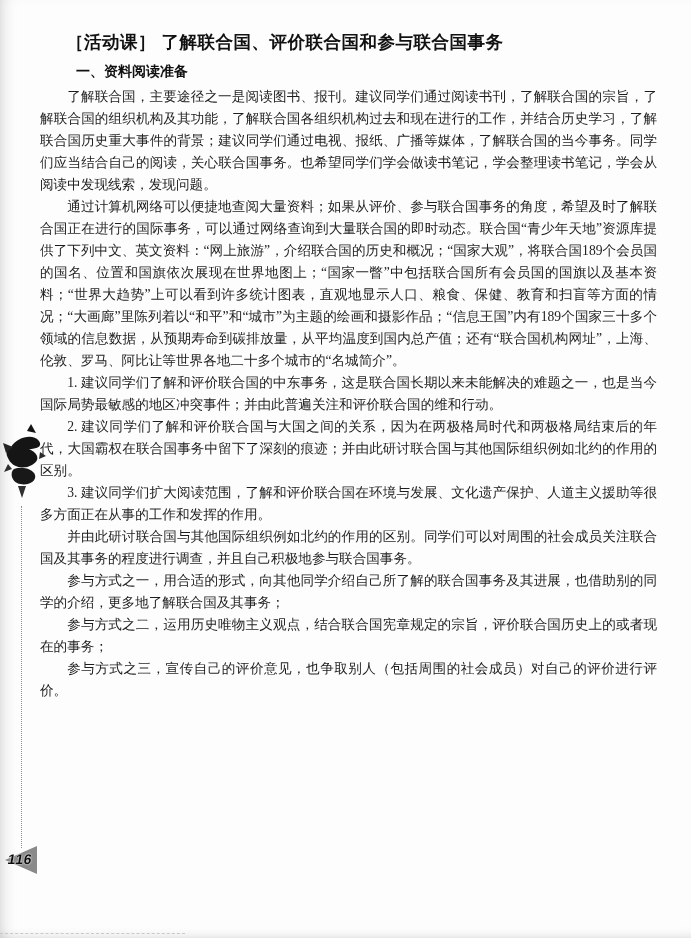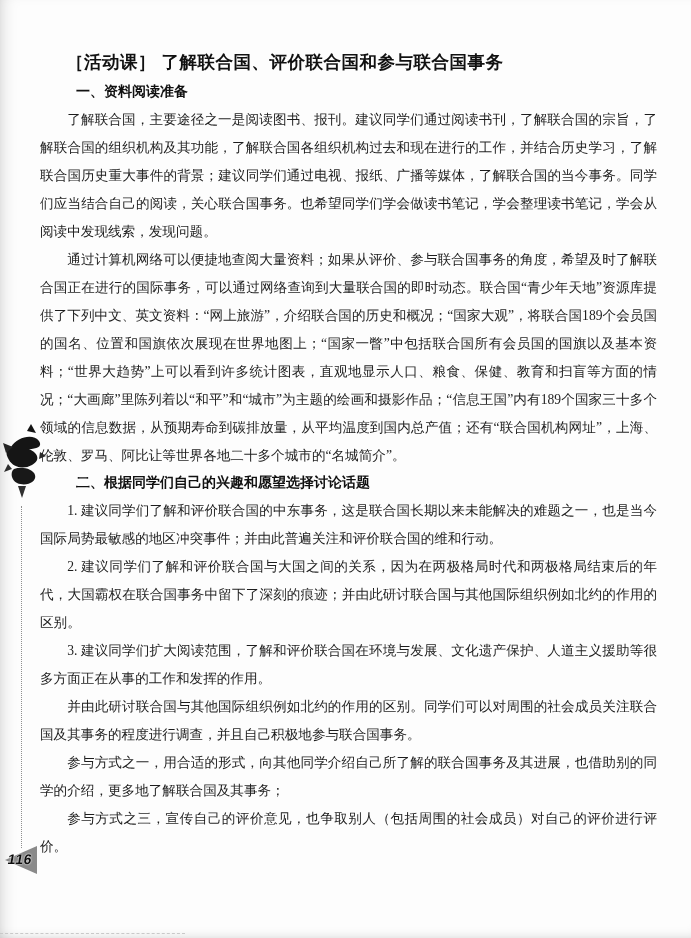--- a/index.html
+++ b/index.html
@@ -16,41 +16,40 @@
     background: #fdfdfd;
     overflow: hidden;
     box-shadow: inset 12px 0 18px -14px rgba(0,0,0,0.25), inset 0 -10px 14px -12px rgba(0,0,0,0.18);
     color: #1c1c1c;
   }
   .content {
     position: absolute;
     left: 40px;
     top: 30px;
     width: 617px;
-    margin-top: 20px;
   }
   .title {
     font-family: "Liberation Sans", "DejaVu Sans", sans-serif;
     font-weight: bold;
     font-size: 17.5px;
     letter-spacing: 0.5px;
     margin: 0 0 9px 26px;
     color: #111;
     white-space: nowrap;
   }
   .heading {
     font-family: Liberation Sans, sans-serif;
     font-weight: bold;
     font-size: 14px;
     margin: 4px 0 5px 36px;
     color: #111;
   }
   p.body {
     font-size: 13.6px;
-    line-height: 28px;
+    line-height: 22px;
     text-align: justify;
     text-indent: 2em;
     margin: 0;
     color: #1d1d1d;
   }
   
   .ink-deco {
     position: absolute;
     left: 2px;
     top: 420px;
@@ -98,27 +97,27 @@
 
 <div class="page">
 
   <div class="content">
     <h1 class="title"><span>［活动课］</span> <span>了解联合国、评价联合国和参与联合国事务</span></h1>
 
     <h2 class="heading">一、资料阅读准备</h2>
     <p class="body">了解联合国，主要途径之一是阅读图书、报刊。建议同学们通过阅读书刊，了解联合国的宗旨，了解联合国的组织机构及其功能，了解联合国各组织机构过去和现在进行的工作，并结合历史学习，了解联合国历史重大事件的背景；建议同学们通过电视、报纸、广播等媒体，了解联合国的当今事务。同学们应当结合自己的阅读，关心联合国事务。也希望同学们学会做读书笔记，学会整理读书笔记，学会从阅读中发现线索，发现问题。</p>
     <p class="body">通过计算机网络可以便捷地查阅大量资料；如果从评价、参与联合国事务的角度，希望及时了解联合国正在进行的国际事务，可以通过网络查询到大量联合国的即时动态。联合国“青少年天地”资源库提供了下列中文、英文资料：“网上旅游”，介绍联合国的历史和概况；“国家大观”，将联合国189个会员国的国名、位置和国旗依次展现在世界地图上；“国家一瞥”中包括联合国所有会员国的国旗以及基本资料；“世界大趋势”上可以看到许多统计图表，直观地显示人口、粮食、保健、教育和扫盲等方面的情况；“大画廊”里陈列着以“和平”和“城市”为主题的绘画和摄影作品；“信息王国”内有189个国家三十多个领域的信息数据，从预期寿命到碳排放量，从平均温度到国内总产值；还有“联合国机构网址”，上海、伦敦、罗马、阿比让等世界各地二十多个城市的“名城简介”。</p>
 
-    <h2 class="heading">二、根据同学们自己的兴趣和愿望选择讨论话题</h2>
     <p class="body">1. 建议同学们了解和评价联合国的中东事务，这是联合国长期以来未能解决的难题之一，也是当今国际局势最敏感的地区冲突事件；并由此普遍关注和评价联合国的维和行动。</p>
     <p class="body">2. 建议同学们了解和评价联合国与大国之间的关系，因为在两极格局时代和两极格局结束后的年代，大国霸权在联合国事务中留下了深刻的痕迹；并由此研讨联合国与其他国际组织例如北约的作用的区别。</p>
     <p class="body">3. 建议同学们扩大阅读范围，了解和评价联合国在环境与发展、文化遗产保护、人道主义援助等很多方面正在从事的工作和发挥的作用。</p>
 
     <p class="body">并由此研讨联合国与其他国际组织例如北约的作用的区别。同学们可以对周围的社会成员关注联合国及其事务的程度进行调查，并且自己积极地参与联合国事务。</p>
     <p class="body">参与方式之一，用合适的形式，向其他同学介绍自己所了解的联合国事务及其进展，也借助别的同学的介绍，更多地了解联合国及其事务；</p>
+    <p class="body">参与方式之二，运用历史唯物主义观点，结合联合国宪章规定的宗旨，评价联合国历史上的或者现在的事务；</p>
     <p class="body">参与方式之三，宣传自己的评价意见，也争取别人（包括周围的社会成员）对自己的评价进行评价。</p>
   </div>
 
   <span class="ink-deco">
     <svg width="44" height="88" viewBox="0 0 44 88" xmlns="http://www.w3.org/2000/svg">
       <path d="M29 4 L34 13 L25 11 Z" fill="#141414"></path>
       <path d="M9 27 C15 17, 31 13, 37 21 C41 27, 34 29, 27 29 C36 33, 39 40, 30 45 C21 50, 11 47, 7 40 C3 33, 4 31, 9 27 Z" fill="#151515"></path>
       <path d="M1 23 L11 27 L4 33 Z" fill="#242424"></path>
       <path d="M38 32 L44 36 L37 39 Z" fill="#2a2a2a"></path>
       <path d="M12 49 C20 46, 31 49, 33 55 C35 62, 24 67, 15 63 C9 60, 8 52, 12 49 Z" fill="#181818"></path>

